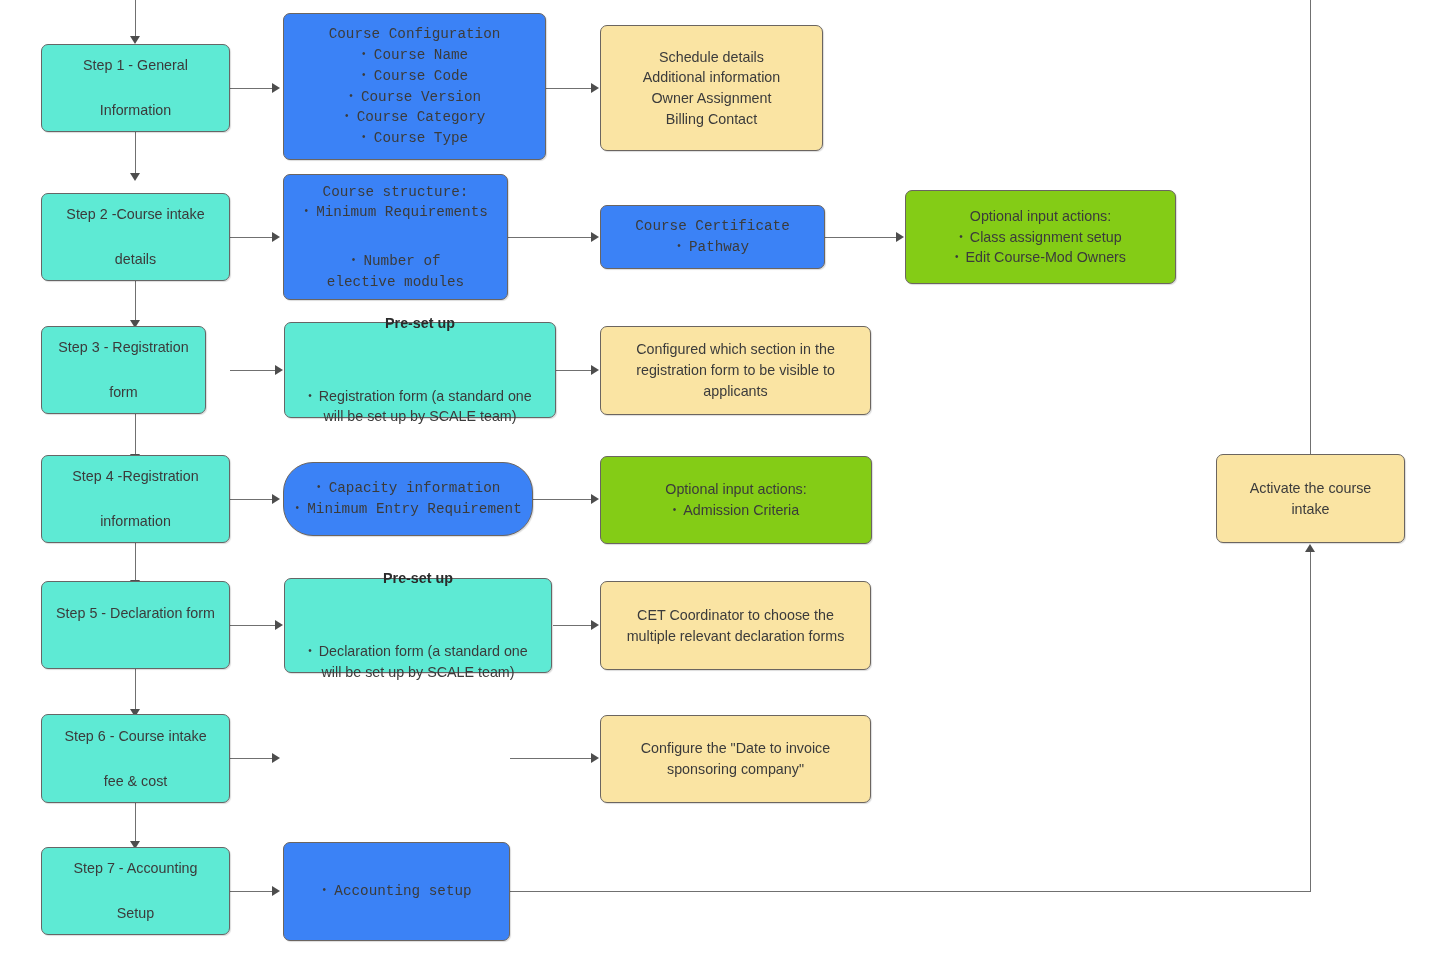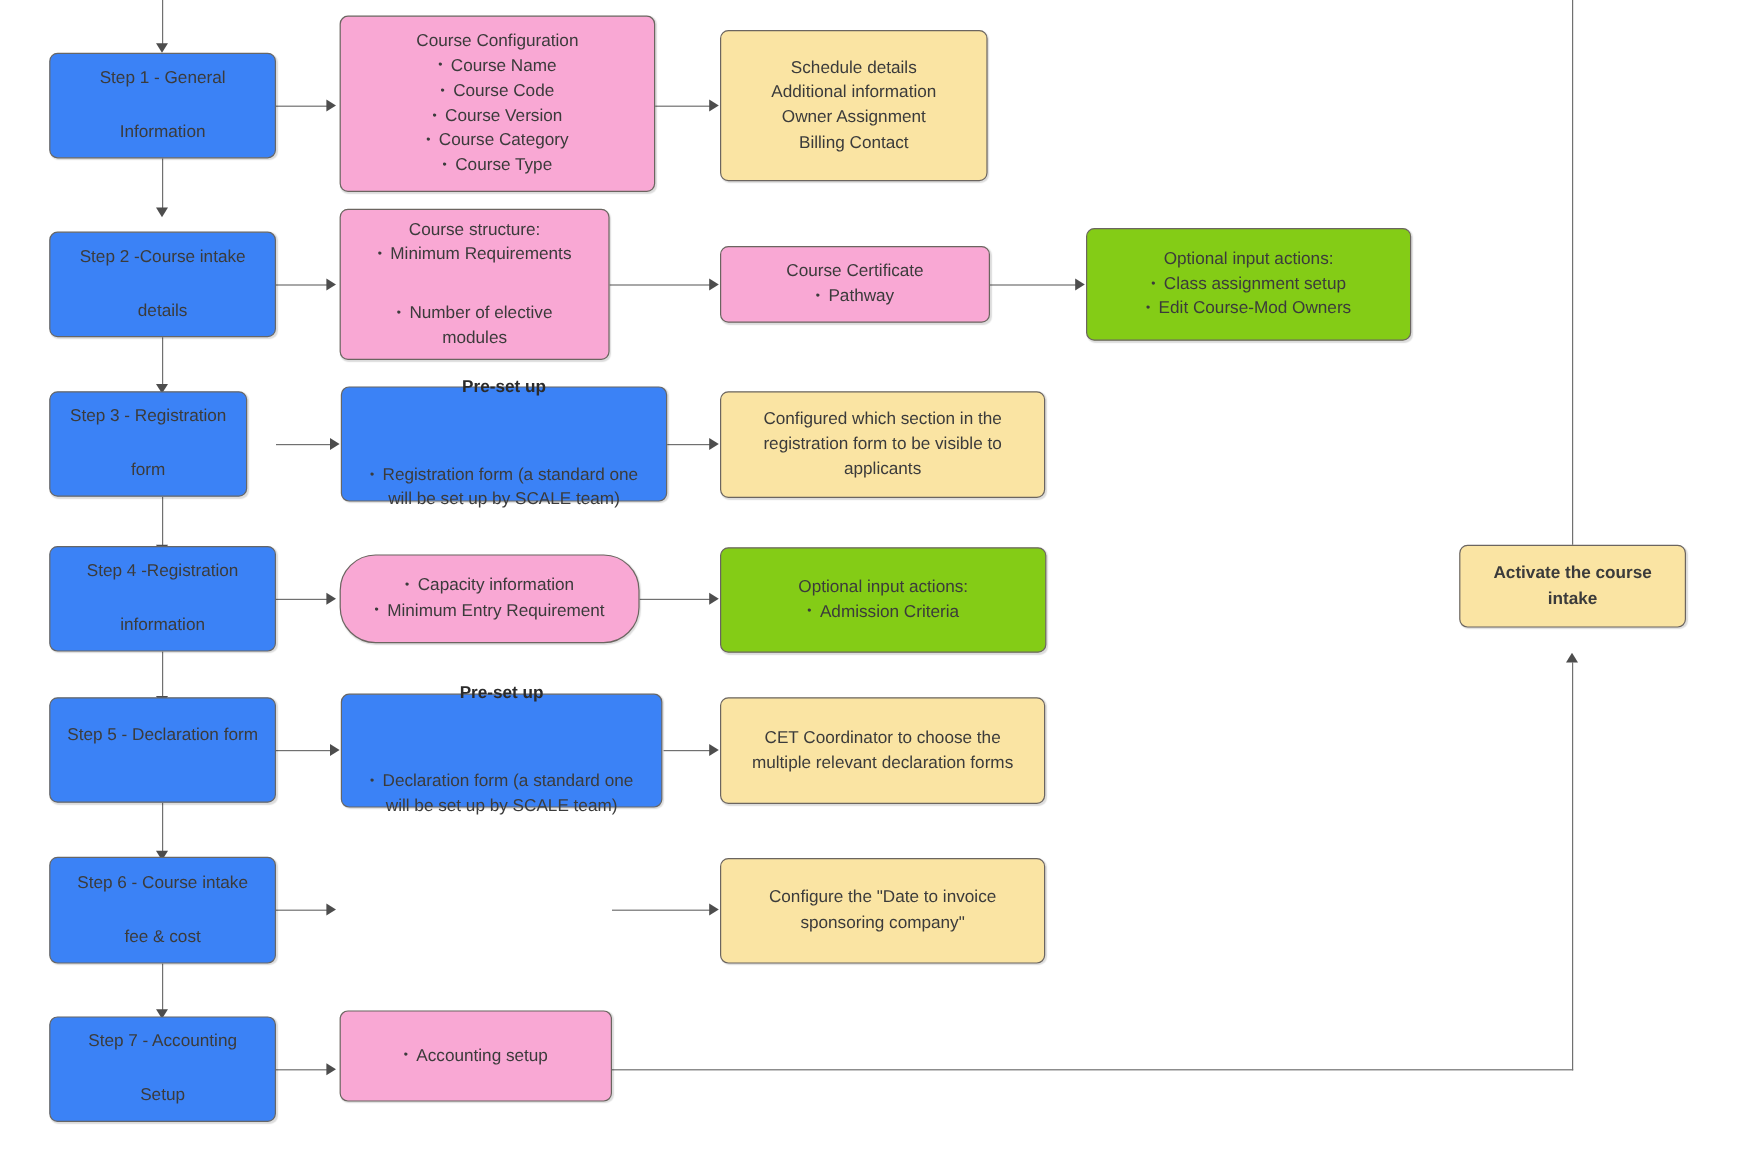--- a/index.html
+++ b/index.html
@@ -28,22 +28,22 @@
     flex-direction: column;
     align-items: center;
     justify-content: center;
     text-align: center;
     font-size: 14.3px;
     line-height: 1.45;
     color: #3b3b3b;
     padding: 4px 8px;
     box-shadow: 1px 1px 1px rgba(0,0,0,0.14);
   }
-  .node.white  { background: #3b82f6; gap: 24px; }
-  .node.pink   { background: #f9a8d4; border-color: #6b6560; }
+  .node.white  { background: #5eead4; gap: 24px; }
+  .node.pink   { background: #3b82f6; border-color: #6b6560; font-family: Liberation Mono, monospace; }
   .node.gold   { background: #fae4a3; border-color: #6b6560; }
   .node.cream  { background: #84cc16; border-color: #6b6560; }
 
   .node .title {
     font-weight: bold;
     color: #2b2b2b;
   }
   .node .plain { display: block; }
   .node .bullet { display: block; white-space: nowrap; }
   .node .bullet::before {
@@ -245,22 +245,22 @@
 
   <div class="node gold" style="left:600px; top:581px; width:271px; height:89px;">
     <span class="plain" style="max-width:250px;">CET Coordinator to choose the multiple relevant declaration forms</span>
   </div>
 
 
   <div class="node gold" style="left:600px; top:715px; width:271px; height:88px;">
     <span class="plain" style="max-width:248px;">Configure the "Date to invoice sponsoring company"</span>
   </div>
 
-  <div class="node pink" style="left:283px; top:842px; width:227px; height:76px;">
+  <div class="node pink" style="left:283px; top:842px; width:227px; height:99px;">
     <span class="bullet">Accounting setup</span>
   </div>
 
-  <div class="node gold" style="left:1216px; top:454px; width:189px; height:69px;font-weight:bold;">
+  <div class="node gold" style="left:1216px; top:454px; width:189px; height:89px;">
     <span class="plain">Activate the course</span>
     <span class="plain">intake</span>
   </div>
 
 </div>
 
 </body></html>

